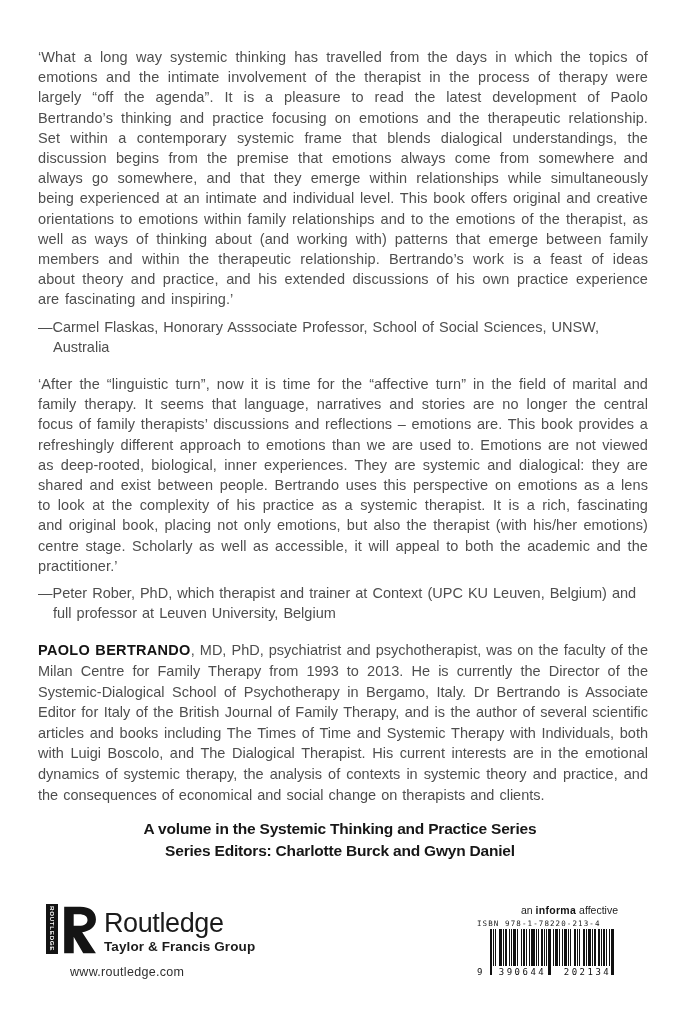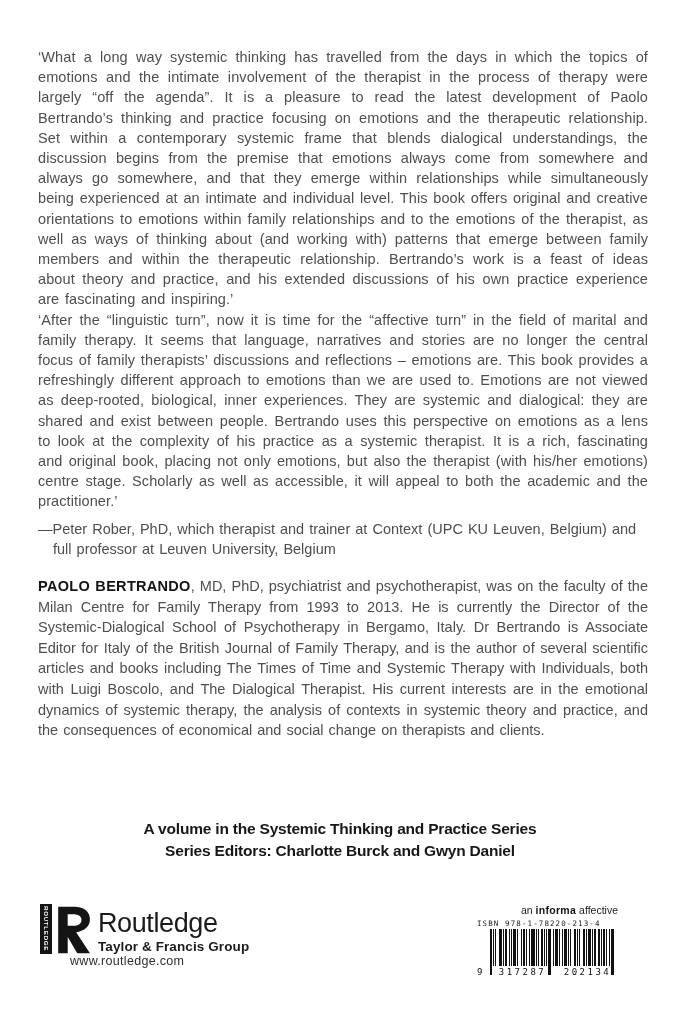--- a/index.html
+++ b/index.html
@@ -26,33 +26,33 @@
   }
   .seg-b { font-weight:bold; color:#141414; letter-spacing:0.3px; }
   .seg-i { }
   .series {
     position:absolute; left:0; right:0; top:818px; text-align:center;
     color:#171717; font-weight:bold; font-size:15.5px; line-height:22px;
     letter-spacing:-0.2px;
   }
   
   .logo-block { position:absolute; left:40px; top:903px; }
-  .logo-row { display:flex; align-items:center; }
+  .logo-row { display:flex; align-items:center;margin-left:6px; }
   .vbar {
     width:12px; height:50px; background:#141414; color:#ffffff;
     writing-mode:vertical-rl; text-orientation:mixed;
     font-size:6.2px; font-weight:bold; letter-spacing:0.7px;
     display:flex; align-items:center; justify-content:center;
     margin-top:1px;
   }
   .rglyph { margin-left:3px; }
   .logo-texts { margin-left:7px; padding-top:5px; color:#1b1b1b; }
   .logo-name { font-size:27px; font-weight:500; letter-spacing:-0.4px; line-height:28px; }
   .logo-group { font-size:13.5px; font-weight:600; margin-top:2px; letter-spacing:0.1px; }
-  .logo-url { font-size:12.5px; color:#2e2e2e; margin-top:0; margin-left:30px; letter-spacing:0.3px; }
+  .logo-url { font-size:12.5px; color:#2e2e2e; margin-top:11px; margin-left:30px; letter-spacing:0.3px; }
   
   .informa { position:absolute; right:62px; top:904px; font-size:10.5px; color:#1c1c1c; }
   .barcode-box { position:absolute; left:477px; top:919px; width:143px; background:#ffffff; }
   .isbn-line {
     font-family:"DejaVu Sans Mono","Liberation Mono",monospace;
     font-size:7.5px; letter-spacing:1.1px; text-align:left;
     color:#1c1c1c; white-space:nowrap; margin-bottom:1px;
   }
   .bars { display:flex; align-items:flex-start; height:46px; margin-left:13px; }
   .bars div { background:#101010; height:37px; flex:none; }
@@ -65,20 +65,21 @@
   .d9 { width:13px; }
   .dg { flex:1; text-align:center; letter-spacing:2.5px; }
 </style>
 </head>
 <body>
 
 <div class="page">
 
   <div class="content">
     <p class="quote">‘What a long way systemic thinking has travelled from the days in which the topics of emotions and the intimate involvement of the therapist in the process of therapy were largely “off the agenda”. It is a pleasure to read the latest development of Paolo Bertrando’s thinking and practice focusing on emotions and the therapeutic relationship. Set within a contemporary systemic frame that blends dialogical understandings, the discussion begins from the premise that emotions always come from somewhere and always go somewhere, and that they emerge within relationships while simultaneously being experienced at an intimate and individual level. This book offers original and creative orientations to emotions within family relationships and to the emotions of the therapist, as well as ways of thinking about (and working with) patterns that emerge between family members and within the therapeutic relationship. Bertrando’s work is a feast of ideas about theory and practice, and his extended discussions of his own practice experience are fascinating and inspiring.’</p>
+    <p class="attr">—Carmel Flaskas, Honorary Asssociate Professor, School of Social Sciences, UNSW, Australia</p>
 
     <p class="quote">‘After the “linguistic turn”, now it is time for the “affective turn” in the field of marital and family therapy. It seems that language, narratives and stories are no longer the central focus of family therapists’ discussions and reflections – emotions are. This book provides a refreshingly different approach to emotions than we are used to. Emotions are not viewed as deep-rooted, biological, inner experiences. They are systemic and dialogical: they are shared and exist between people. Bertrando uses this perspective on emotions as a lens to look at the complexity of his practice as a systemic therapist. It is a rich, fascinating and original book, placing not only emotions, but also the therapist (with his/her emotions) centre stage. Scholarly as well as accessible, it will appeal to both the academic and the practitioner.’</p>
     <p class="attr">—Peter Rober, PhD, which therapist and trainer at Context (UPC KU Leuven, Belgium) and full professor at Leuven University, Belgium</p>
 
     <p class="bio"><span class="seg-b">PAOLO BERTRANDO</span><span>, MD, PhD, psychiatrist and psychotherapist, was on the faculty of the Milan Centre for Family Therapy from 1993 to 2013. He is currently the Director of the Systemic-Dialogical School of Psychotherapy in Bergamo, Italy. Dr Bertrando is Associate Editor for Italy of the </span><span class="seg-i">British Journal of Family Therapy</span><span>, and is the author of several scientific articles and books including </span><span class="seg-i">The Times of Time</span><span> and </span><span class="seg-i">Systemic Therapy with Individuals</span><span>, both with Luigi Boscolo, and </span><span class="seg-i">The Dialogical Therapist</span><span>. His current interests are in the emotional dynamics of systemic therapy, the analysis of contexts in systemic theory and practice, and the consequences of economical and social change on therapists and clients.</span></p>
   </div>
 
   <div class="series">
     <div>A volume in the Systemic Thinking and Practice Series</div>
     <div>Series Editors: Charlotte Burck and Gwyn Daniel</div>
@@ -142,18 +143,18 @@
         <div style="width: 2.13559px; margin-right: 2.13559px;"></div>
         <div style="width: 1.0678px; margin-right: 1.0678px;"></div>
         <div style="width: 1.0678px; margin-right: 1.0678px;"></div>
         <div style="width: 2.13559px; margin-right: 1.0678px;"></div>
         <div style="width: 1.0678px; margin-right: 2.13559px;"></div>
         <div style="width: 1.0678px; margin-right: 1.0678px;"></div>
         <div class="tall" style="width: 3.20339px; margin-right: 1.0678px;"></div>
       </div>
     <div class="digits">
       <span class="d9">9</span>
-      <span class="dg">317287</span>
+      <span class="dg">390644</span>
       <span class="dg">202134</span>
     </div>
   </div>
 
 </div>
 
 </body></html>

